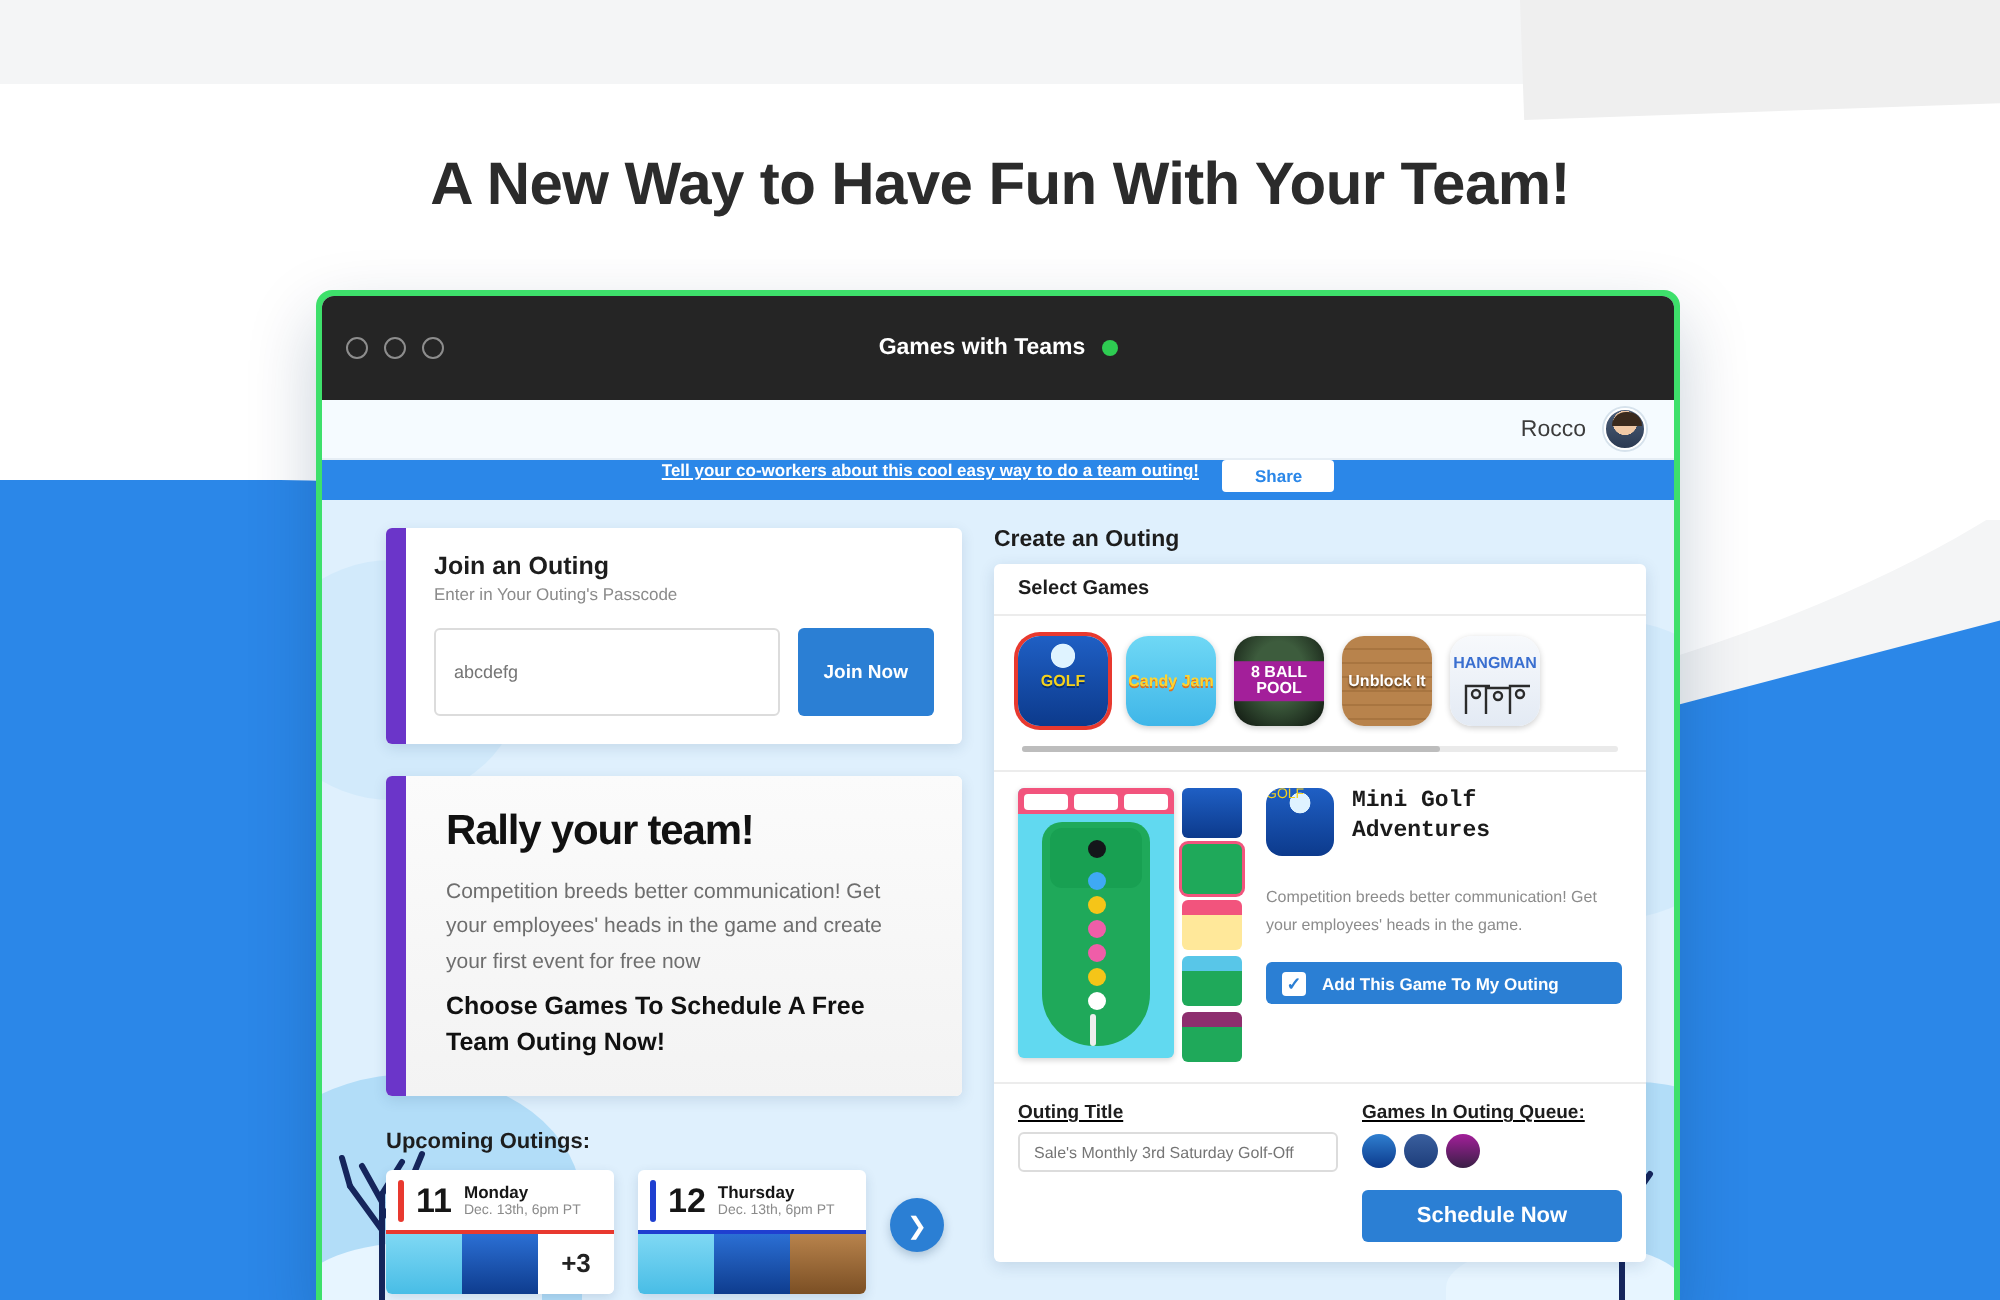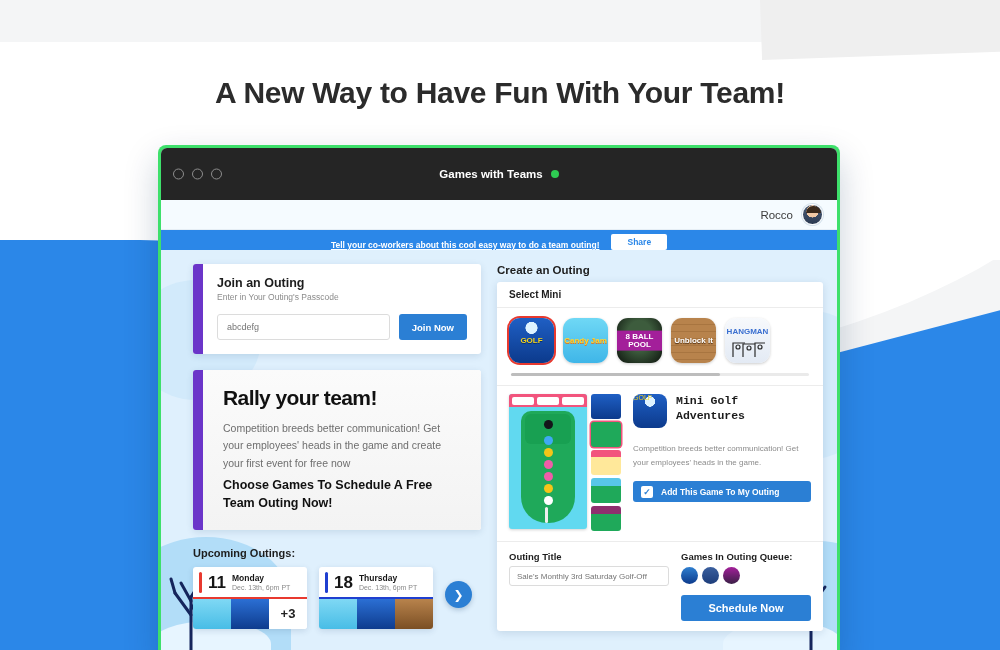--- a/index.html
+++ b/index.html
@@ -79,21 +79,21 @@
     border:1.5px solid #ffffff; box-shadow:0 0 0 1px #d6e2ec; overflow:hidden;
     position:relative;
   }
   .avatar::after{
     content:""; position:absolute; left:3px; top:1px; width:15px; height:7px;
     border-radius:7px 7px 0 0; background:#3a2a1d;
   }
 
   
   .sharebar{
-    height:20px; background:#2b87e8; display:flex; align-items:flex-end; justify-content:center; gap:12px;
+    height:20px; background:#2b87e8; display:flex; align-items:flex-start; justify-content:center; gap:12px;
   }
   .sharebar .msg{
     font-size:8.5px; color:#ffffff; font-weight:bold; text-decoration:underline;
   }
   .share-btn{
     background:#ffffff; color:#2b87e8; font-size:8.5px; font-weight:bold;
     padding:3px 16px; border-radius:2px; border:none; cursor:pointer;
   }
 
   
@@ -125,21 +125,21 @@
     background:#ffffff; border-radius:3px; display:flex; overflow:hidden;
     box-shadow:0 2px 7px rgba(20,60,100,0.13);
   }
   .stripe{ width:10px; flex:0 0 10px; background:#6b35c9; }
   .card-body{ padding:12px 14px 14px 14px; flex:1 1 auto; }
 
   .join-title{ font-size:12.5px; font-weight:bold; color:#1d1d1d; }
   .join-sub{ font-size:8.5px; color:#8b8b8b; margin-top:2px; }
   .join-row{ display:flex; gap:9px; margin-top:12px; align-items:stretch; }
   .passcode{
-    flex:1 1 auto; border:1px solid #dcdcdc; border-radius:3px; height:26px;
+    flex:1 1 auto; border:1px solid #dcdcdc; border-radius:3px; height:44px;
     font-size:9px; color:#b3b3b3; padding:0 9px; background:#fff;
     font-family:"Liberation Sans", sans-serif;
   }
   .join-btn{
     background:#2b7fd4; color:#fff; border:none; border-radius:3px;
     font-size:9.5px; font-weight:bold; padding:0 13px; cursor:pointer; white-space:nowrap;
   }
 
   .rally{ margin-top:16px; }
   .rally-body{ padding:16px 18px 18px 20px; background:linear-gradient(#fbfbfb,#f3f3f3); flex:1 1 auto;}
@@ -226,21 +226,21 @@
   .addbtn{
     margin-top:12px; background:#2b7fd4; color:#fff; border:none; border-radius:3px;
     height:21px; width:100%; display:flex; align-items:center; gap:8px; padding:0 8px;
     font-size:8.5px; font-weight:bold; cursor:pointer;
   }
   .chk{
     width:12px;height:12px;background:#fff;border-radius:2px;color:#2b7fd4;
     display:flex;align-items:center;justify-content:center;font-size:9px;font-weight:bold; flex:0 0 12px;
   }
 
-  .formrow{ display:flex; padding:9px 12px 10px 12px; border-top:1px solid #ececec; gap:12px; }
+  .formrow{ display:flex; padding:9px 12px 10px 12px; border-top:1px solid #ececec; gap:12px;text-decoration:underline; }
   .formL{ flex:1 1 auto; }
   .flabel{ font-size:9.5px; font-weight:bold; color:#1d1d1d; }
   .titleinput{
     margin-top:4px; width:100%; height:20px; border:1px solid #dcdcdc; border-radius:3px;
     font-size:8px; color:#b3b3b3; padding:0 7px; background:#fff;
     font-family:"Liberation Sans", sans-serif;
   }
   .durrow{ display:flex; gap:12px; margin-top:9px; }
   .pill{
     background:#2b7fd4;color:#fff;border:none;border-radius:3px;height:18px;
@@ -372,21 +372,21 @@
                 <div class="thumbs">
                   <span class="thumb" style="background:linear-gradient(#7fd8f4,#48bde6)"></span>
                   <span class="thumb" style="background:linear-gradient(#2b6fd4,#0e3c8e)"></span>
                   <span class="plus">+3</span>
                 </div>
               </div>
 
               <div class="outing">
                 <div class="outing-top">
                   <span class="daybar" style="background:#1f3fd0"></span>
-                  <span class="daynum">18</span>
+                  <span class="daynum">12</span>
                   <span class="daymeta">
                     <div class="dow">Thursday</div>
                     <div class="when">Dec. 13th, 6pm PT</div>
                   </span>
                 </div>
                 <div class="outing-rule" style="background:#1f3fd0"></div>
                 <div class="thumbs">
                   <span class="thumb" style="background:linear-gradient(#7fd8f4,#48bde6)"></span>
                   <span class="thumb" style="background:linear-gradient(#2b6fd4,#0e3c8e)"></span>
                   <span class="thumb" style="background:linear-gradient(#b8834c,#7b4f24)"></span>
@@ -394,21 +394,21 @@
               </div>
 
               <div class="next-arrow">❯</div>
             </div>
           </div>
 
           <div class="colR">
             <div class="create-h">Create an Outing</div>
 
             <div class="panel">
-              <div class="panel-head">Select Mini</div>
+              <div class="panel-head">Select Games</div>
 
               <div class="gamerow">
                 <div class="gicon sel" style="background:radial-gradient(circle at 50% 22%,#dff3ff 0 14%,transparent 15%),linear-gradient(#1f5fc4,#0c3a8c)">
                   <div class="lbl" style="color:#f5d21c;text-shadow:0 1px 0 #06306f">GOLF</div>
                 </div>
                 <div class="gicon" style="background:linear-gradient(#6fd8f5,#3fb6e8)">
                   <div class="lbl" style="color:#ffd42e;text-shadow:0 1px 0 #e2711b">Candy Jam</div>
                 </div>
                 <div class="gicon" style="background:radial-gradient(ellipse at 50% 40%,#3d5c3d 0 40%,#0d120d 100%)">
                   <div class="lbl" style="color:#fff;background:#a31f9a;padding:2px 0">8 BALL POOL</div>

